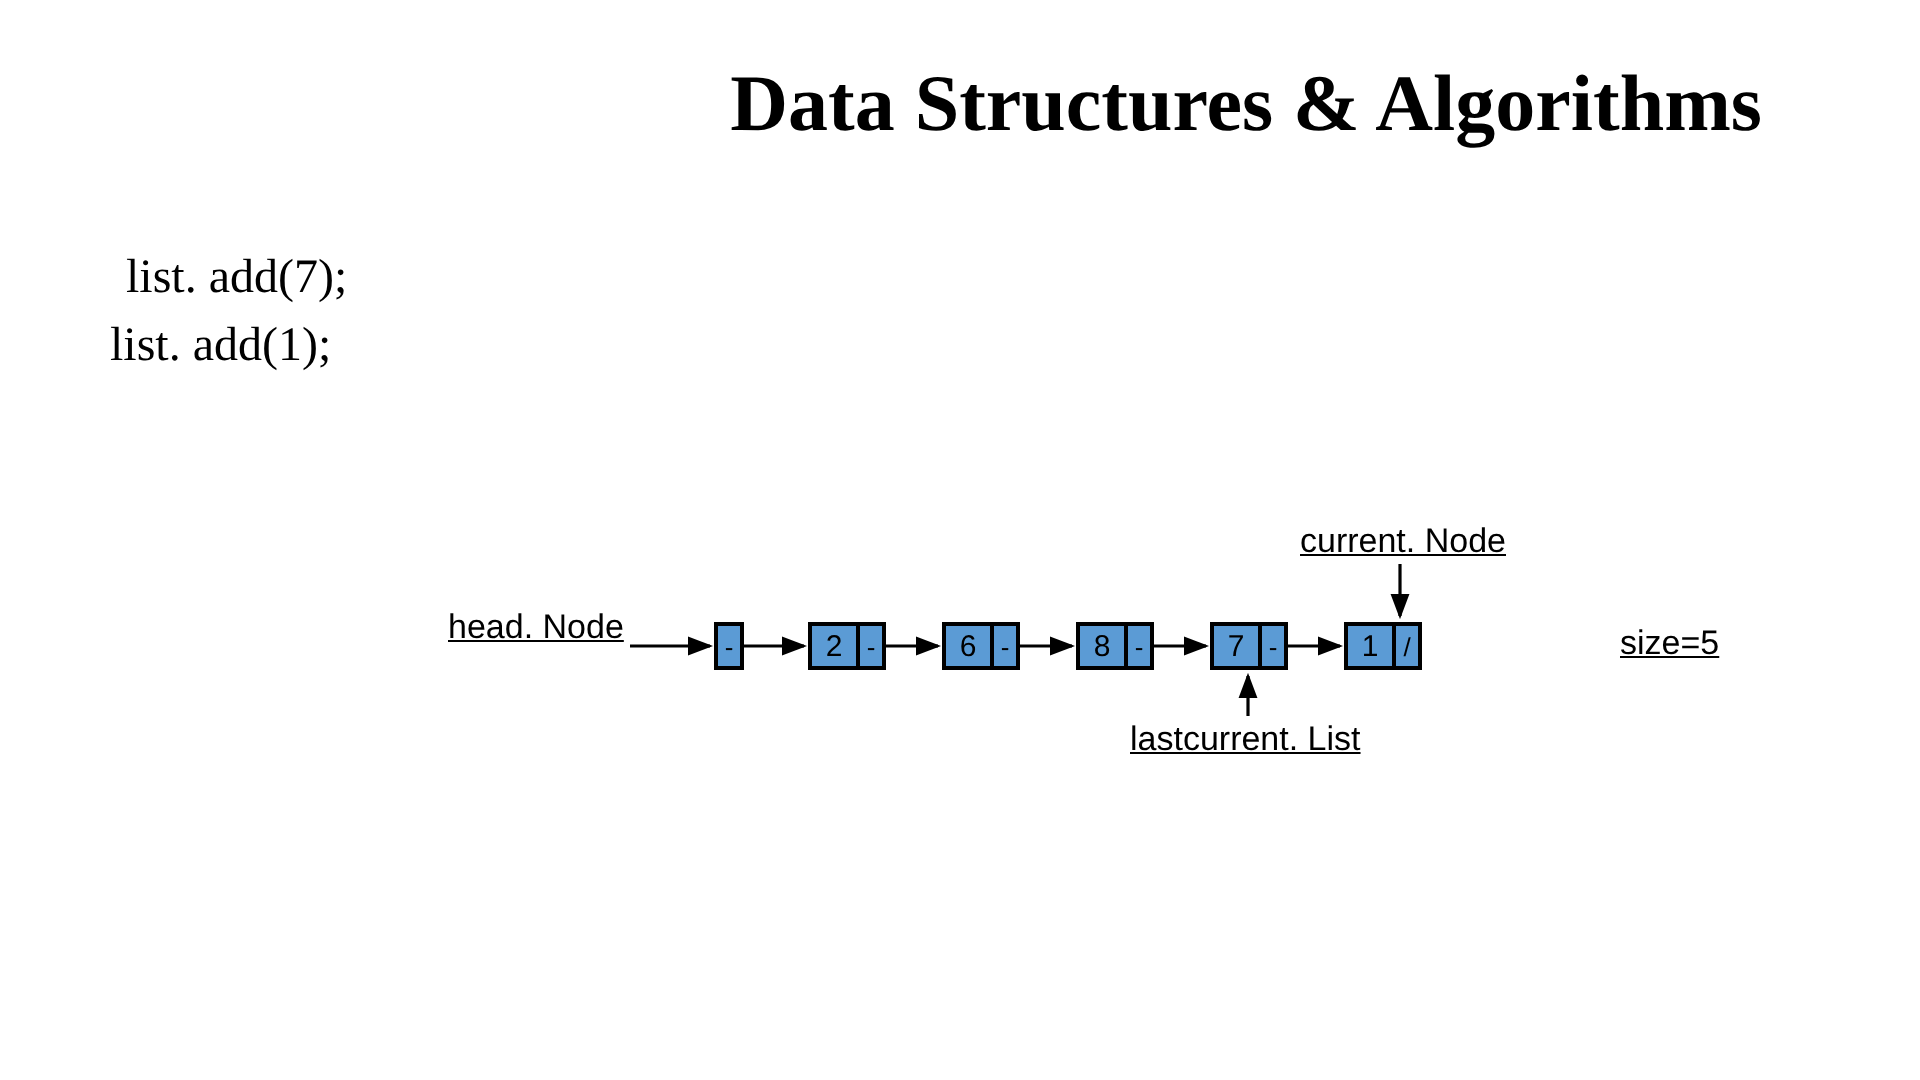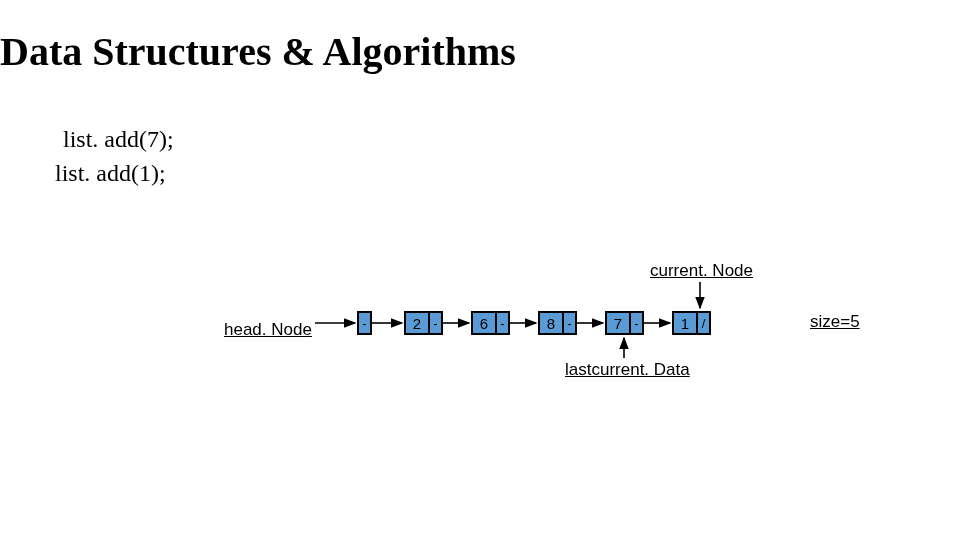--- a/index.html
+++ b/index.html
@@ -10,40 +10,40 @@
     background: #fff;
     font-family: "Times New Roman", Times, serif;
     color: #000;
     overflow: hidden;
   }
   .title {
     position: absolute;
     top: 28px;
     left: 0;
     width: 881px;
-    text-align: left;
+    text-align: right;
     font-size: 40px;
     font-weight: bold;
   }
   .code {
     position: absolute;
     top: 123px;
     font-size: 24px;
     line-height: 1.4;
   }
   .code .line1 { margin-left: 70px; }
   .code .line2 { margin-left: 63px; }
   .code .line3 { margin-left: 55px; }
   .label {
     position: absolute;
     font-family: Arial, Helvetica, sans-serif;
     font-size: 17px;
     text-decoration: underline;
   }
-  .head-label   { top: 320px; left: 224px; }
+  .head-label   { top: 304px; left: 224px; }
   .current-label{ top: 261px; left: 650px; }
   .last-label   { top: 360px; left: 565px; }
   .size-label   { top: 312px; left: 810px; text-align: center; }
 
   
   .node {
     position: absolute;
     top: 311px;
     height: 24px;
     display: flex;
@@ -85,21 +85,21 @@
 
 <div class="title">Data Structures &amp; Algorithms</div>
 
 <div class="code">
   <div class="line2">list. add(7);</div>
   <div class="line3">list. add(1);</div>
 </div>
 
 <div class="label head-label">head. Node</div>
 <div class="label current-label">current. Node</div>
-<div class="label last-label">lastcurrent. Data</div>
+<div class="label last-label">lastcurrent. List</div>
 <div class="label size-label">size=5</div>
 
 <div class="node sentinel n0">
   <span class="cell small">-</span>
 </div>
 
 <div class="node n1">
   <span class="cell">2</span>
   <span class="cell small divider">-</span>
 </div>

